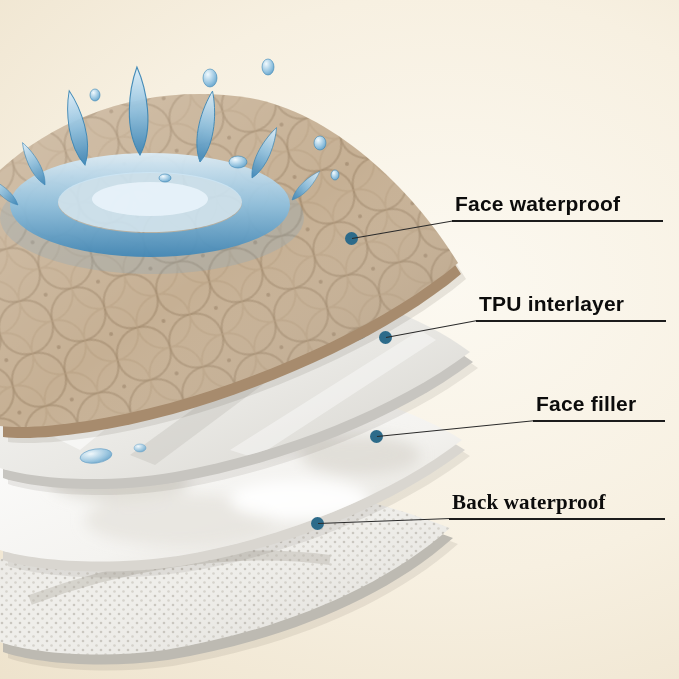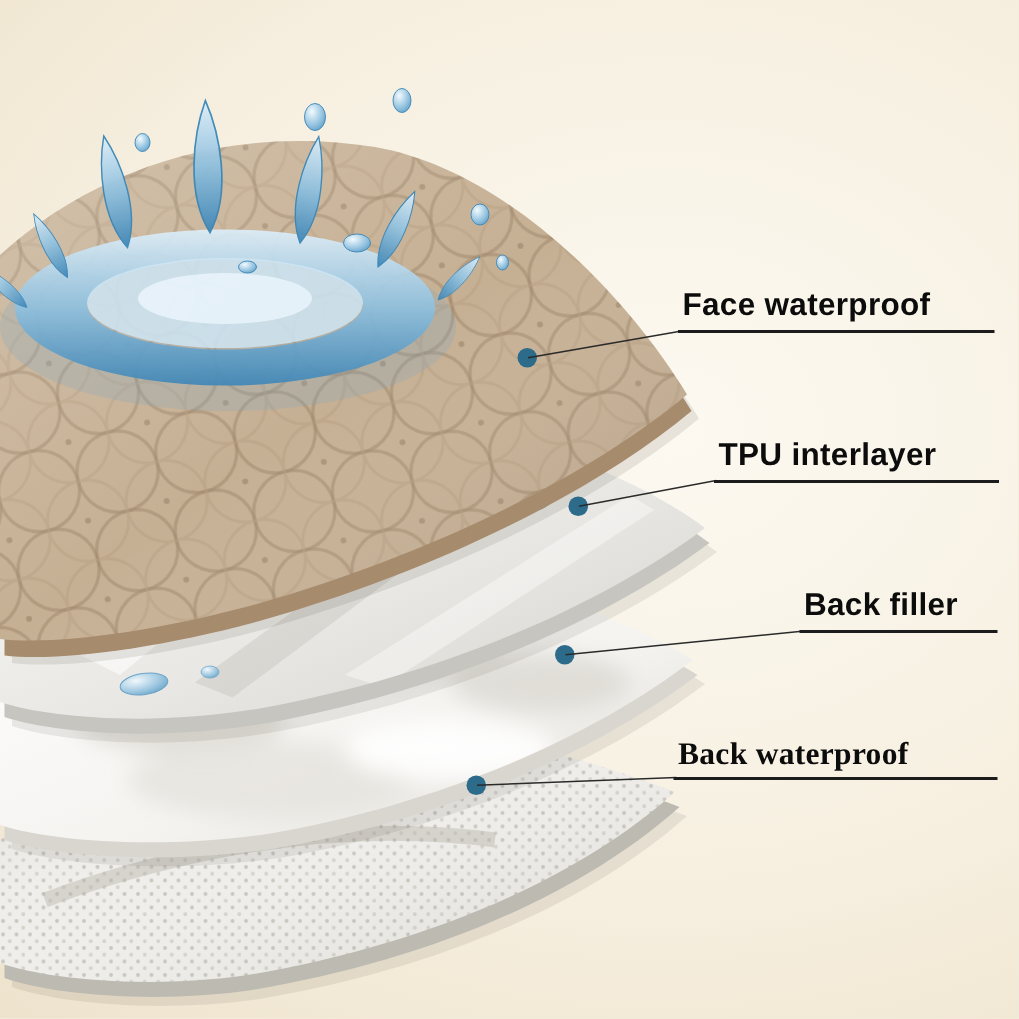--- a/index.html
+++ b/index.html
@@ -193,15 +193,15 @@
   <span class="dot dot-2"></span>
   <span class="dot dot-3"></span>
 
   <span class="connector conn-0"></span>
   <span class="connector conn-1"></span>
   <span class="connector conn-2"></span>
   <span class="connector conn-3"></span>
 
   <div class="label label-0">Face waterproof</div>
   <div class="label label-1">TPU interlayer</div>
-  <div class="label label-2">Back filler</div>
+  <div class="label label-2">Face filler</div>
   <div class="label label-3">Back waterproof</div>
 </div>
 
 </body></html>

